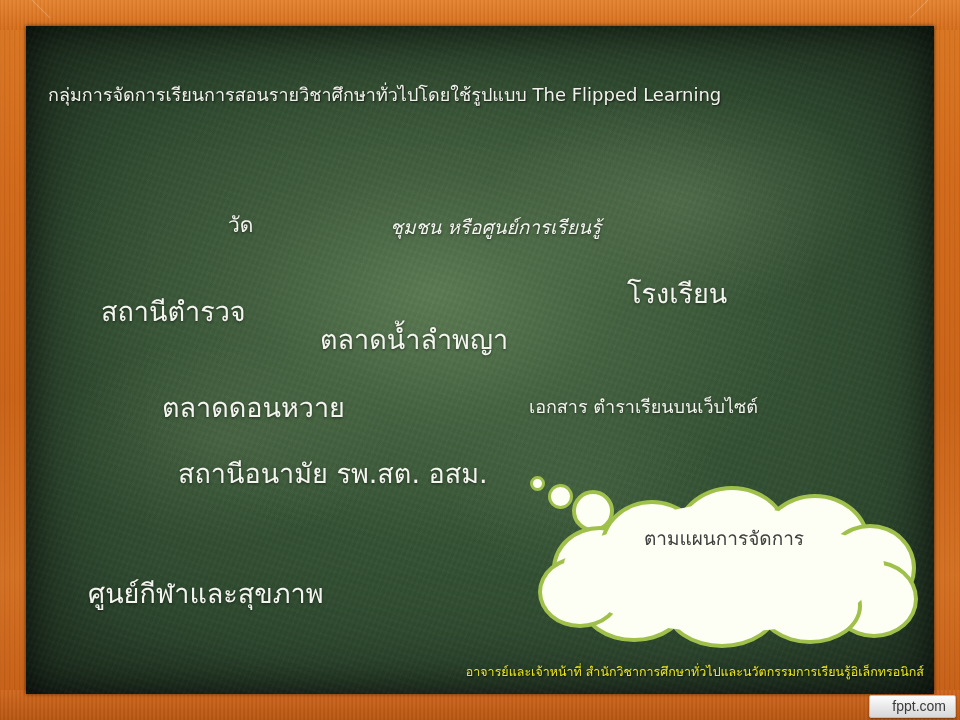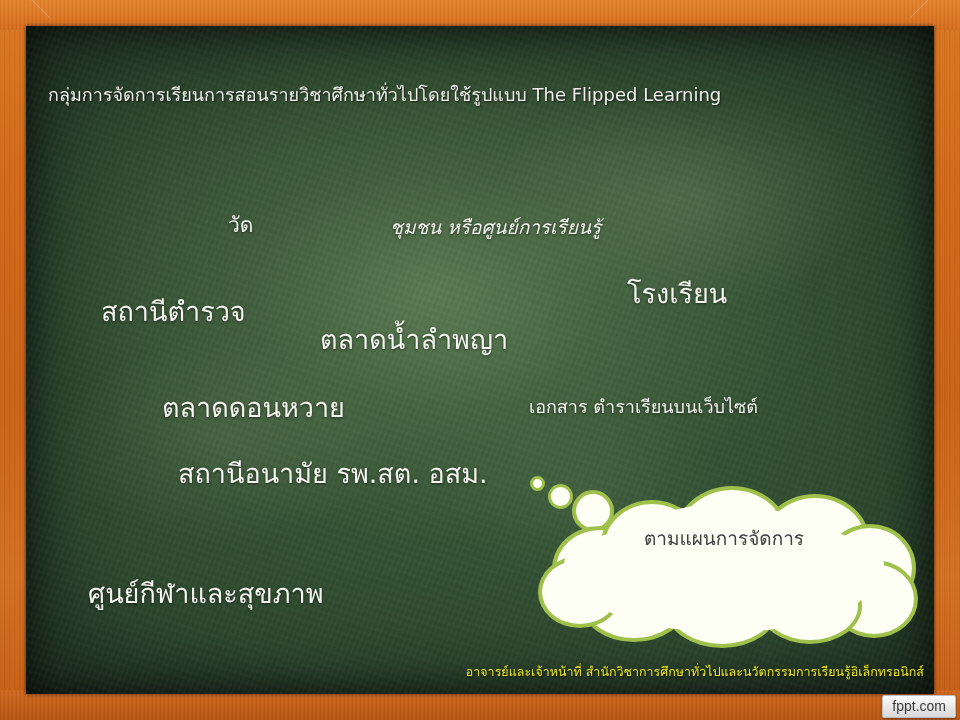--- a/index.html
+++ b/index.html
@@ -161,21 +161,21 @@
     color: #ece81e;
     white-space: nowrap;
     text-shadow: 1px 1px 2px rgba(0,0,0,0.7);
   }
 
   
   .watermark {
     position: absolute;
     right: 4px;
     bottom: 2px;
-    padding: 2px 9px 3px 9px;
+    padding: 2px 9px 3px 22px;
     background: linear-gradient(180deg, #fdfdfd 0%, #e9e9e9 50%, #d8d8d8 100%);
     border: 1px solid #bdbdbd;
     border-radius: 2px;
     font-size: 14px;
     color: #3a3a3a;
     font-family: "Liberation Sans", sans-serif;
     box-shadow: 0 1px 2px rgba(0,0,0,0.35);
   }
 </style>
 </head>

